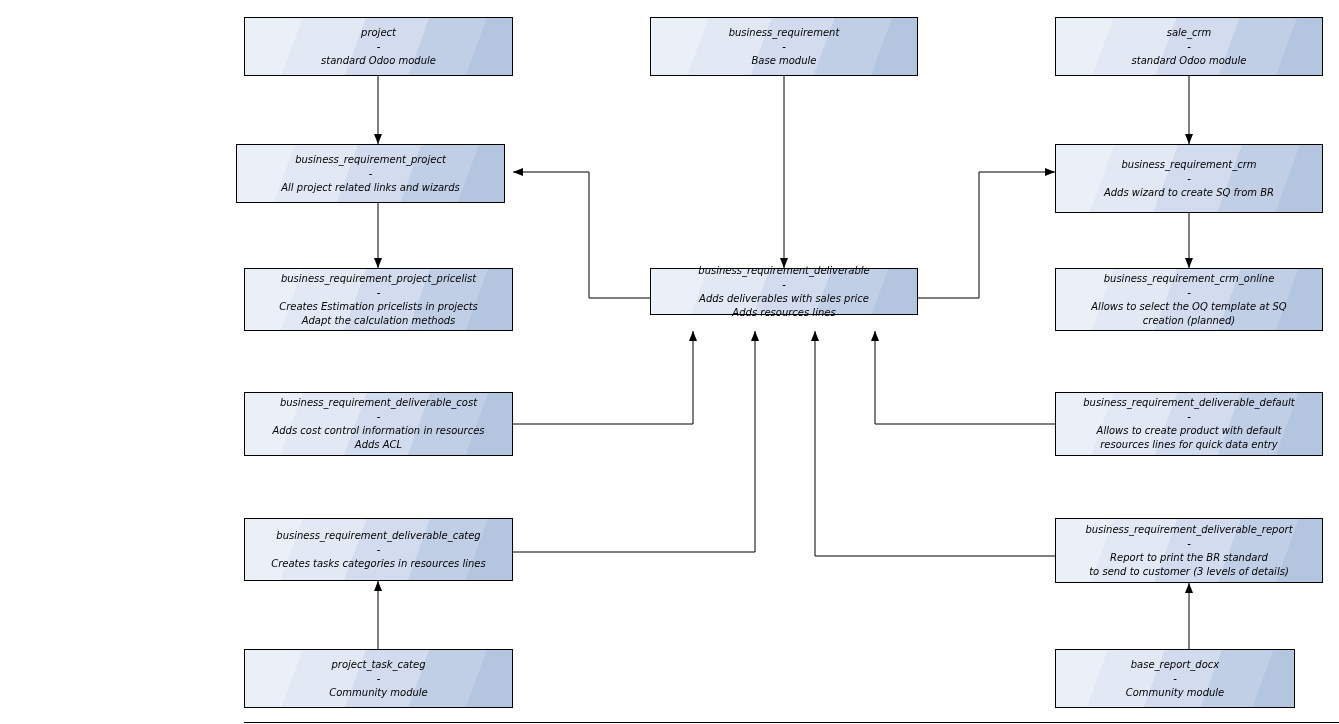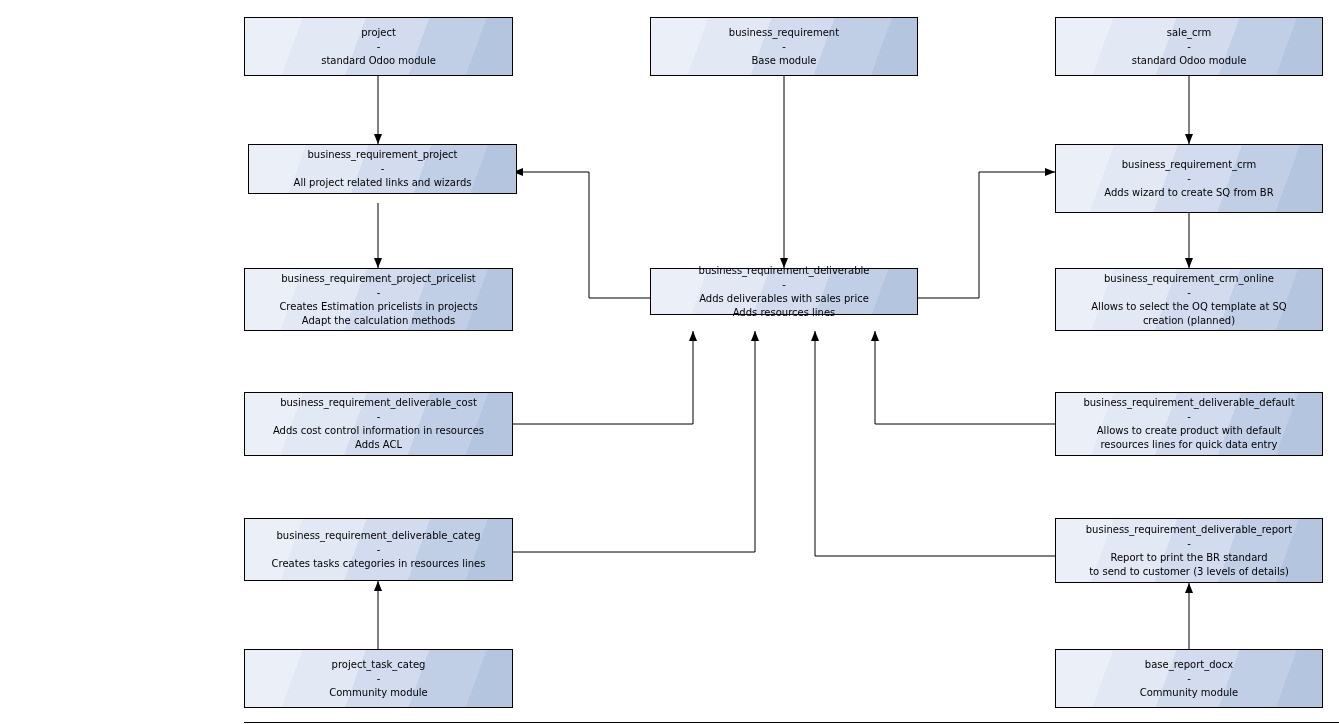--- a/index.html
+++ b/index.html
@@ -2,20 +2,21 @@
 <html><head>
 <meta charset="utf-8">
 <style>
   html,body{margin:0;padding:0;background:#ffffff;}
   #canvas{
     position:relative;
     width:1339px;height:724px;
     background:#ffffff;
     font-family:"DejaVu Sans", sans-serif;
     overflow:hidden;
+    font-style:italic;
   }
   .node{
     position:absolute;
     box-sizing:border-box;
     border:1px solid #000000;
     background:linear-gradient(110deg,
       #eaeff8 0%, #eaeff8 20%,
       #e2e8f4 20%, #e2e8f4 42%,
       #d2dcee 42%, #d2dcee 64%,
       #c1cfe6 64%, #c1cfe6 84%,
@@ -72,21 +73,21 @@
     <div>-</div>
     <div>Base module</div>
   </div>
 
   <div class="node" style="left:1055px;top:17px;width:268px;height:59px">
     <div>sale_crm</div>
     <div>-</div>
     <div>standard Odoo module</div>
   </div>
 
-  <div class="node" style="left:248px;top:144px;width:269px;height:50px">
+  <div class="node" style="left:236px;top:144px;width:269px;height:59px">
     <div>business_requirement_project</div>
     <div>-</div>
     <div>All project related links and wizards</div>
   </div>
 
   <div class="node" style="left:1055px;top:144px;width:268px;height:69px">
     <div>business_requirement_crm</div>
     <div>-</div>
     <div>Adds wizard to create SQ from BR</div>
   </div>
@@ -138,19 +139,19 @@
     <div>Report to print the BR standard</div>
     <div>to send to customer (3 levels of details)</div>
   </div>
 
   <div class="node" style="left:244px;top:649px;width:269px;height:59px">
     <div>project_task_categ</div>
     <div>-</div>
     <div>Community module</div>
   </div>
 
-  <div class="node" style="left:1055px;top:649px;width:268px;height:59px">
+  <div class="node" style="left:1055px;top:649px;width:240px;height:59px">
     <div>base_report_docx</div>
     <div>-</div>
     <div>Community module</div>
   </div>
 
 </div>
 
 </body></html>

